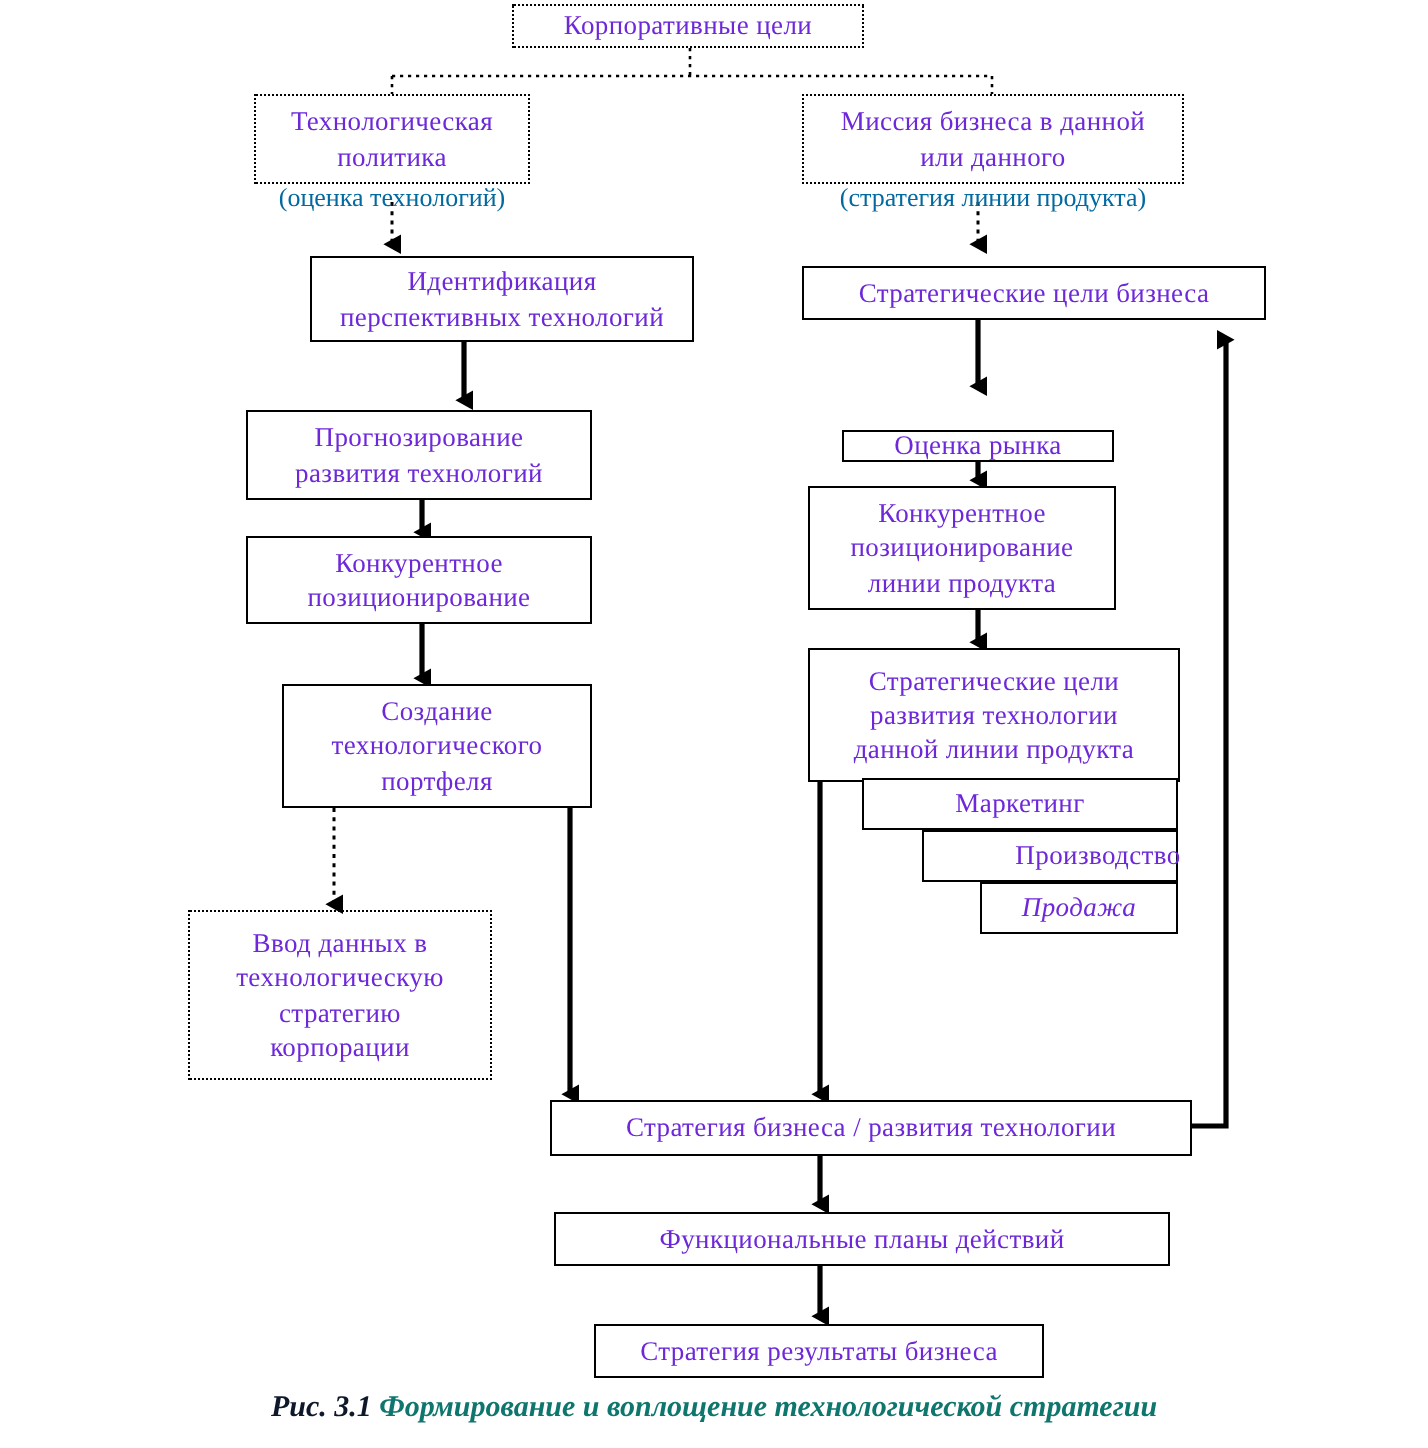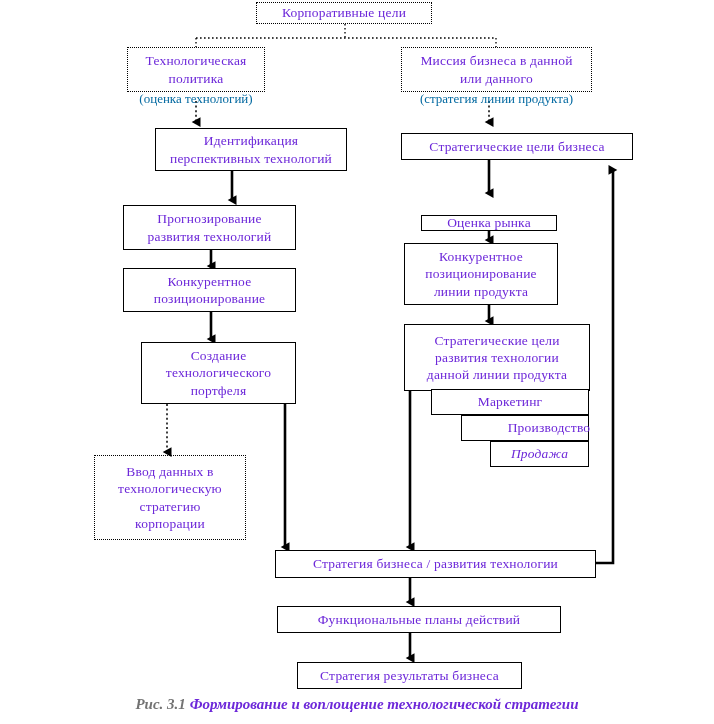--- a/index.html
+++ b/index.html
@@ -66,25 +66,25 @@
     width: 714px;
     text-align: center;
     font-family: "Liberation Serif", "DejaVu Serif", serif;
     font-size: 15px;
     font-weight: bold;
     font-style: italic;
     z-index: 5;
     white-space: nowrap;
   }
   #caption .fig-no {
-    color: #737373;
+    color: #0f172a;
     margin-top: 39px;
   }
   #caption .fig-title {
-    color: #6d28d9;
+    color: #0f766e;
   }
 </style>
 </head>
 <body>
 
 <div id="diagram">
 
   <svg id="connectors" viewBox="0 0 714 724" width="714" height="724" aria-hidden="true">
     <defs>
       <marker id="arrowSolid" markerWidth="11" markerHeight="11" refX="5.2" refY="5.3" orient="auto" markerUnits="userSpaceOnUse">
@@ -225,21 +225,21 @@
   </div>
 
   <div class="node solid" style="left:490px; top:441px; width:99px; height:26px;font-style:italic;">
     <span class="label">Продажа</span>
   </div>
 
   <div class="node solid" style="left:275px; top:550px; width:321px; height:28px;">
     <span class="label">Стратегия бизнеса / развития технологии</span>
   </div>
 
-  <div class="node solid" style="left:277px; top:606px; width:284px; height:27px;">
+  <div class="node solid" style="left:277px; top:606px; width:308px; height:27px;">
     <span class="label">Функциональные планы действий</span>
   </div>
 
   <div class="node solid" style="left:297px; top:662px; width:225px; height:27px;">
     <span class="label">Стратегия результаты бизнеса</span>
   </div>
 
   <div id="caption">
     <span class="fig-no">Рис. 3.1</span><span>&nbsp;</span><span class="fig-title">Формирование и воплощение технологической стратегии</span>
   </div>

